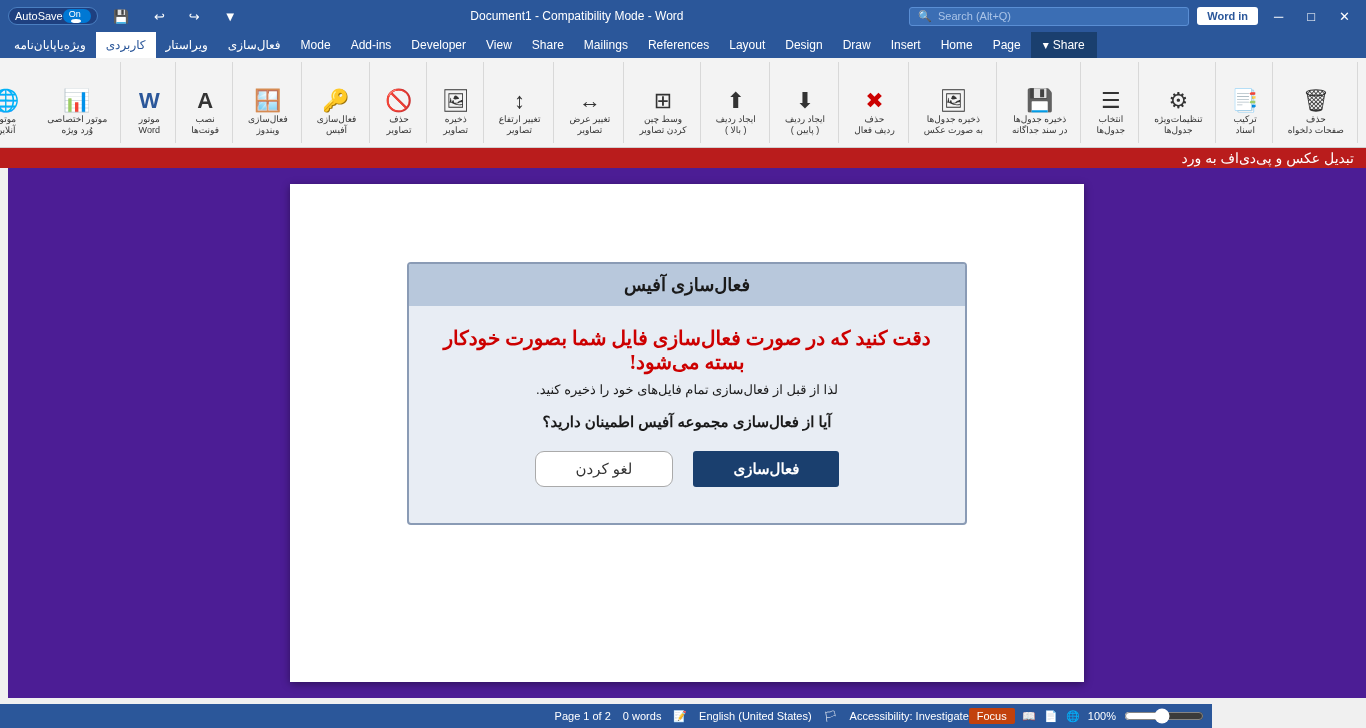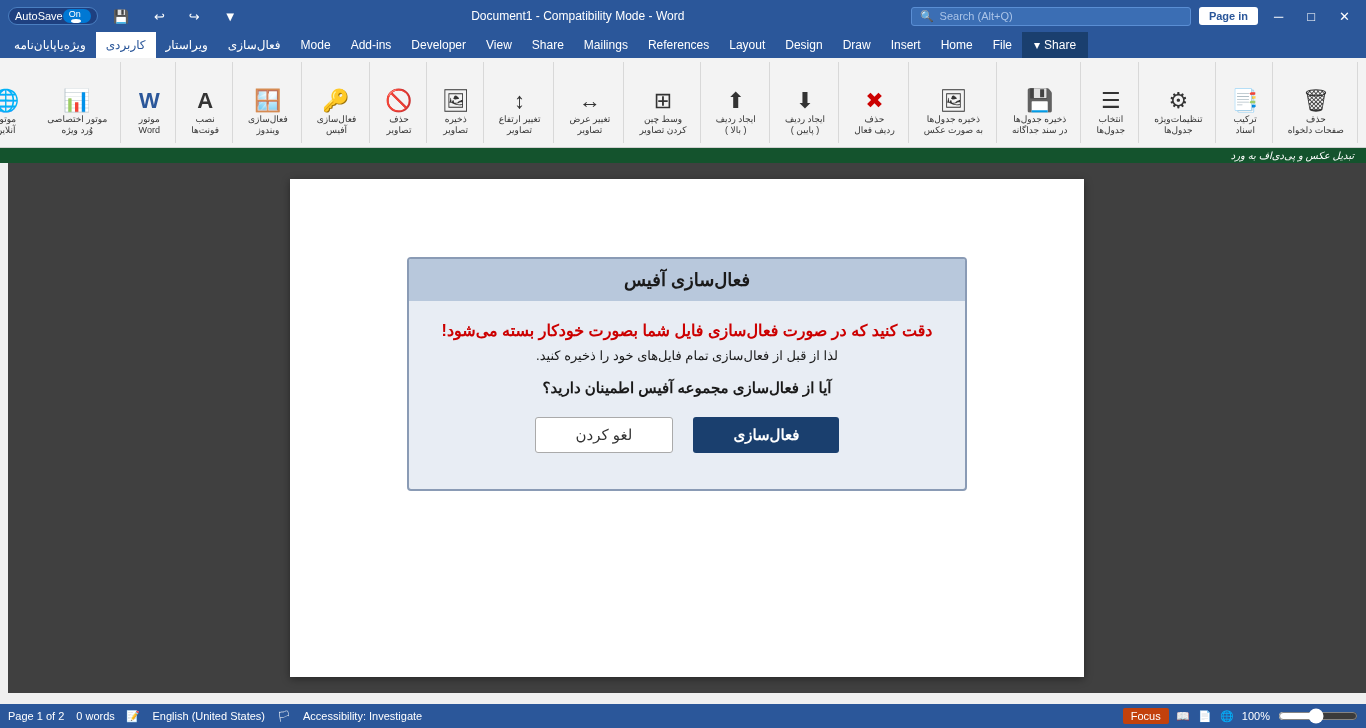--- a/index.html
+++ b/index.html
@@ -123,32 +123,31 @@
       border: none;
       font-size: 10px;
       color: #333;
       gap: 2px;
     }
     .ribbon-btn .icon { font-size: 22px; line-height: 1; }
     .ribbon-btn .label { font-size: 9px; direction: rtl; text-align: center; line-height: 1.2; }
 
     
     .sub-hint {
-      background: #14532d;
-      color: white;
-      font-size: 10px;
+      background: #b91c1c;
+      color: white;
+      font-size: 14px;
       padding: 2px 12px;
       text-align: right;
       direction: rtl;
-      font-style: italic;
     }
 
     
     .doc-area {
-      background: #404040;
+      background: #4c1d95;
       height: calc(728px - 32px - 26px - 94px - 22px - 24px);
       display: flex;
       justify-content: center;
       overflow: hidden;
       padding: 16px 0;
       margin-left: 8px;
     }
     .page {
       background: white;
       width: 794px;
@@ -177,23 +176,24 @@
       color: #1a1a1a;
       direction: rtl;
     }
     .dialog-body {
       padding: 20px 30px;
       text-align: center;
       direction: rtl;
     }
     .dialog-warning {
       color: #cc0000;
-      font-size: 16px;
+      font-size: 20px;
       font-weight: bold;
       margin-bottom: 8px;
+      font-family: Liberation Serif, serif;
     }
     .dialog-info {
       color: #1a1a1a;
       font-size: 13px;
       margin-bottom: 16px;
     }
     .dialog-question {
       color: #1a1a1a;
       font-size: 15px;
       font-weight: bold;
@@ -203,21 +203,21 @@
       display: flex;
       justify-content: center;
       gap: 20px;
       margin-bottom: 16px;
       direction: rtl;
     }
     .btn-cancel {
       background: white;
       color: #333;
       border: 1px solid #aaa;
-      border-radius: 3px;
+      border-radius: 9px;
       padding: 8px 40px;
       font-size: 15px;
       cursor: pointer;
       font-family: inherit;
       direction: rtl;
     }
     .btn-activate {
       background: #1a3f6e;
       color: white;
       border: none;
@@ -235,27 +235,27 @@
       color: #444;
       padding-bottom: 10px;
     }
 
     
     .status-bar {
       background: #2b579a;
       height: 24px;
       display: flex;
       align-items: center;
-      justify-content: space-between;
+      justify-content: flex-end;
       padding: 0 8px;
       color: white;
       font-size: 11px;
       position: fixed;
       bottom: 0;
-      width: 1366px;
+      width: 1212px;
     }
     .status-left { display: flex; align-items: center; gap: 12px; }
     .status-right { display: flex; align-items: center; gap: 8px; }
     .zoom-value { font-size: 11px; }
   </style>
 </head>
 <body>
 
 <div class="title-bar">
   <div class="title-bar-left">
@@ -272,21 +272,21 @@
     <button class="win-btn">▼</button>
   </div>
   <div class="title-bar-center">
     <span style="color:white;font-size:12px;text-align:right;">Document1 - Compatibility Mode - Word</span>
   </div>
   <div style="display:flex;align-items:center;gap:8px;">
     <div class="search-bar">
       <span>🔍</span>
       <input type="text" placeholder="Search (Alt+Q)" style="">
     </div>
-    <button class="sign-in-btn">Page in</button>
+    <button class="sign-in-btn">Word in</button>
     <button class="win-btn">─</button>
     <button class="win-btn">□</button>
     <button class="win-btn close">✕</button>
   </div>
 </div>
 
 <div class="menu-bar">
   <div style="display:flex;align-items:stretch;margin-right:auto;">
     <button class="share-btn">
       <span>Share</span>
@@ -336,21 +336,21 @@
     <div class="menu-item">
         <span>Draw</span>
       </div>
     <div class="menu-item">
         <span>Insert</span>
       </div>
     <div class="menu-item">
         <span>Home</span>
       </div>
     <div class="menu-item">
-        <span>File</span>
+        <span>Page</span>
       </div>
   </div>
 </div>
 
 <div class="ribbon">
 
   <div class="ribbon-group">
     <div class="ribbon-group-content">
       <button class="ribbon-btn">
         <span class="icon">🗑</span>

